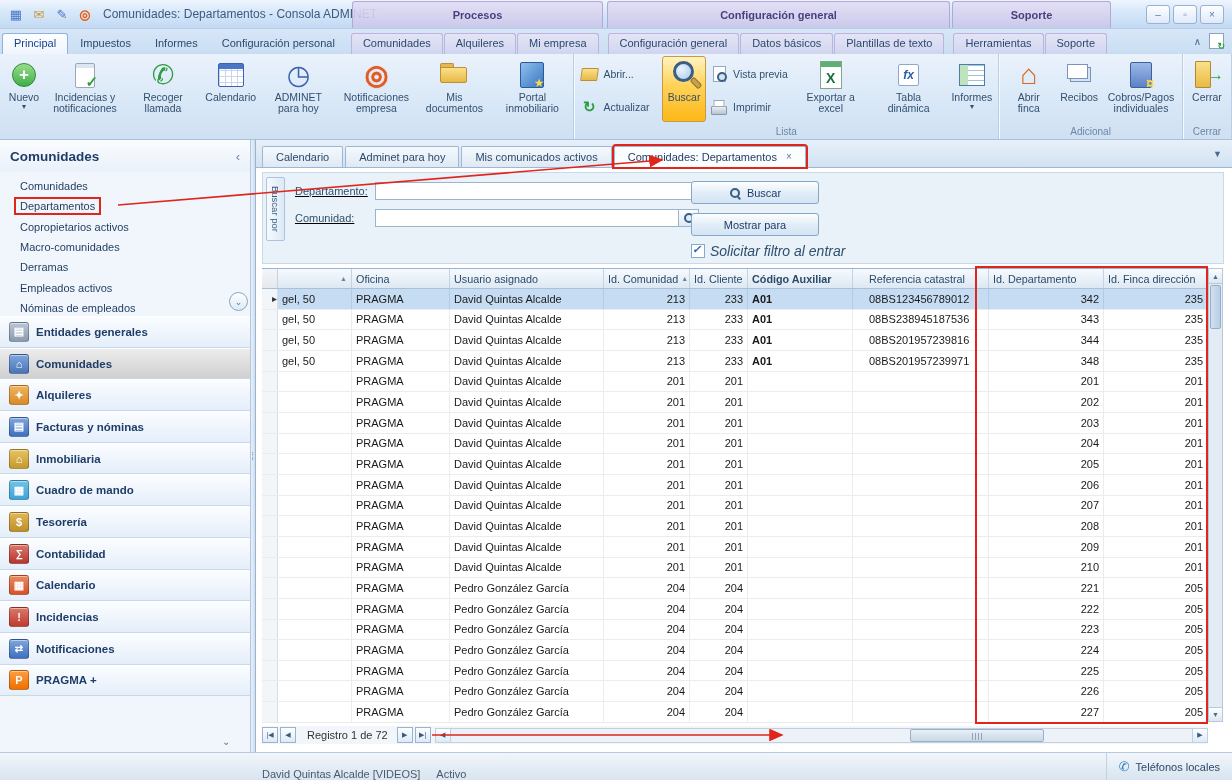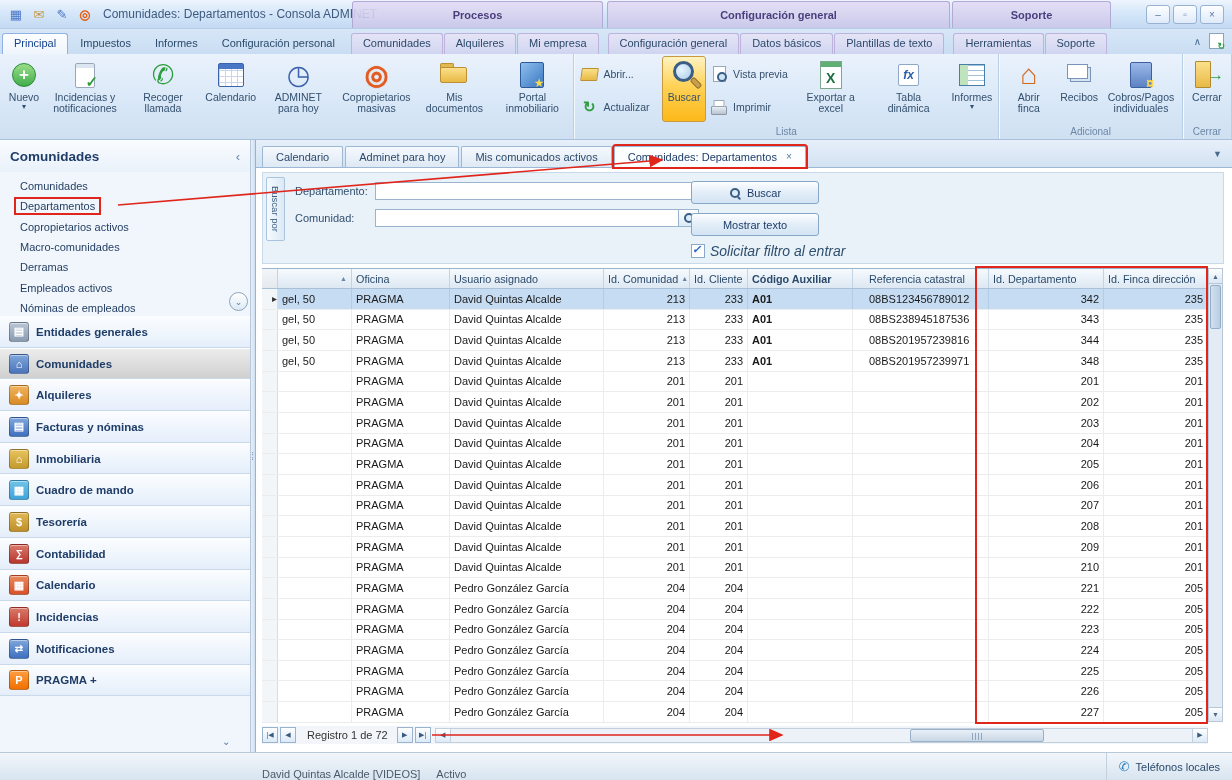--- a/index.html
+++ b/index.html
@@ -117,21 +117,21 @@
   .doc-tab{height:21px;display:flex;align-items:center;padding:0 13px;font-size:11px;color:#2b4a6b;background:linear-gradient(#f4f9fd,#dfe9f4);border:1px solid #9cb8d4;border-bottom:none;border-radius:2px 2px 0 0;margin-right:2px;box-sizing:border-box;}
   .doc-tab.active{background:#fbfdff;color:#1f3d68;outline:2px solid #e0251b;z-index:3;}
   .tab-close{display:none;margin-left:9px;color:#5a7aa0;font-size:10px;line-height:1;}
   .tab-close::before{content:"×";}
   .tab-close.shown{display:inline;}
   .doctabs-chevron{position:absolute;right:10px;top:9px;color:#4a6a8e;font-size:9px;}
 
   
   .filterpanel{position:absolute;left:6px;top:32px;width:962px;height:92px;background:#e9f1f9;border:1px solid #c8d9ea;box-sizing:border-box;}
   .side-tab{position:absolute;left:3px;top:4px;width:19px;height:64px;background:linear-gradient(90deg,#f5fafe,#dce9f6);border:1px solid #aac4dd;border-radius:2px;writing-mode:vertical-rl;font-size:9.5px;color:#3a5a7d;display:flex;align-items:center;justify-content:center;box-sizing:border-box;}
-  .f-rows{position:absolute;left:32px;top:8px;width:404px;}
+  .f-rows{position:absolute;left:32px;top:8px;width:404px;text-decoration:underline;}
   .f-row{display:flex;align-items:center;height:20px;margin-bottom:7px;}
   .f-label{width:80px;flex:none;font-size:11px;color:#30506e;}
   .f-input{flex:1;height:18px;background:#fff;border:1px solid #9ab4cf;font-size:11px;padding:0 4px;font-family:"Liberation Sans",sans-serif;box-sizing:border-box;}
   .fsearch-btn{display:none;width:20px;height:18px;border:1px solid #9ab4cf;border-left:none;background:linear-gradient(#fdfeff,#dceaf8);align-items:center;justify-content:center;box-sizing:border-box;}
   .fsearch-btn.show{display:flex;}
   .mini-search{position:relative;width:12px;height:12px;display:inline-block;flex:none;}
   .mini-search::before{content:"";position:absolute;top:1px;left:1px;width:6px;height:6px;border:2px solid #3b5e84;border-radius:50%;background:#dceefb;}
   .mini-search::after{content:"";position:absolute;right:0;bottom:0;width:4px;height:2px;background:#3b5e84;transform:rotate(45deg);border-radius:1px;}
   .f-buttons{position:absolute;left:428px;top:8px;}
   .fbtn{width:128px;height:23px;border:1px solid #86a7c6;border-radius:3px;background:linear-gradient(#fdfeff,#e2edf8 50%,#d3e4f4);font-size:11px;color:#1f3d68;display:flex;align-items:center;justify-content:center;gap:6px;margin-bottom:9px;box-sizing:border-box;}
@@ -286,21 +286,21 @@
         <div class="rbtn">
           <span class="ricon i-calendar"></span>
           <span class="rlabel">Calendario</span>
         </div>
         <div class="rbtn">
           <span class="ricon i-clock"></span>
           <span class="rlabel">ADMINET para hoy</span>
         </div>
         <div class="rbtn">
           <span class="ricon i-target"></span>
-          <span class="rlabel">Copropietarios masivas</span>
+          <span class="rlabel">Notificaciones empresa</span>
         </div>
         <div class="rbtn">
           <span class="ricon i-folder"></span>
           <span class="rlabel">Mis documentos</span>
         </div>
         <div class="rbtn">
           <span class="ricon i-portal"></span>
           <span class="rlabel">Portal inmobiliario</span>
         </div>
       </div>
@@ -524,21 +524,21 @@
               <span class="mini-search"></span>
             </span>
           </div>
         </div>
       <div class="f-buttons">
         <div class="fbtn">
           <span class="mini-search"></span>
           <span>Buscar</span>
         </div>
         <div class="fbtn">
-          <span>Mostrar texto</span>
+          <span>Mostrar para</span>
         </div>
       </div>
       <div class="f-check">
         <span class="checkbox checked"></span>
         <span>Solicitar filtro al entrar</span>
       </div>
     </div>
 
     <div class="grid">
       <div class="ghead">

